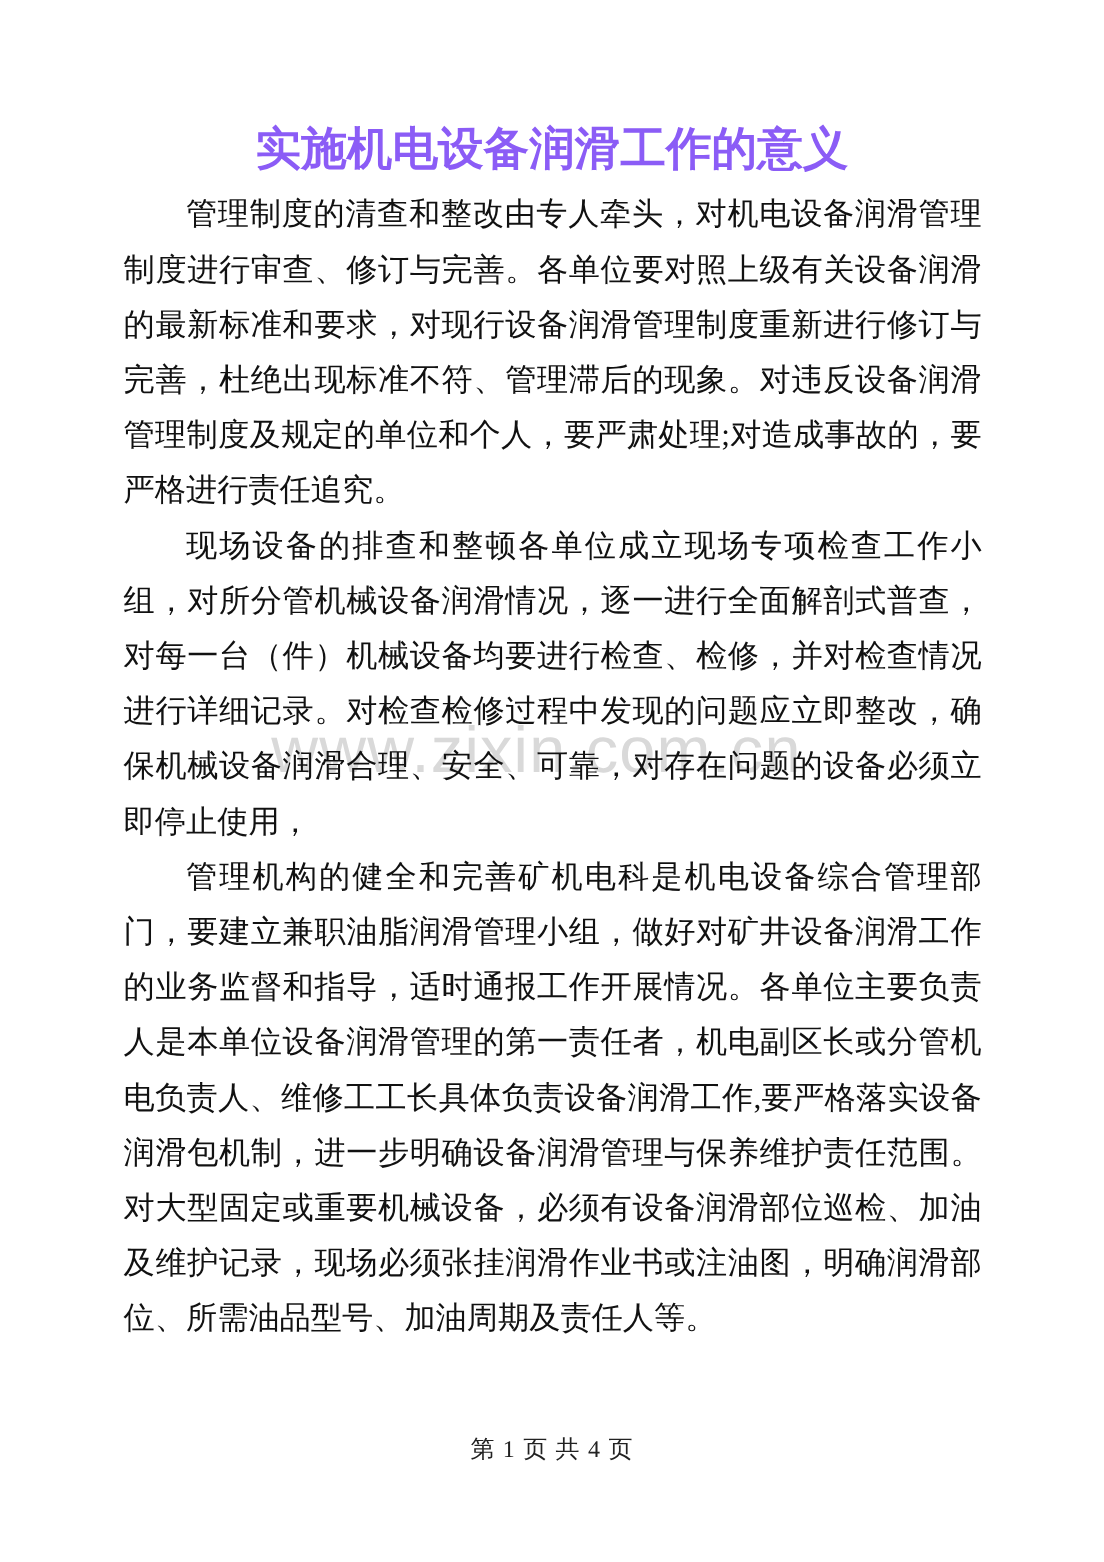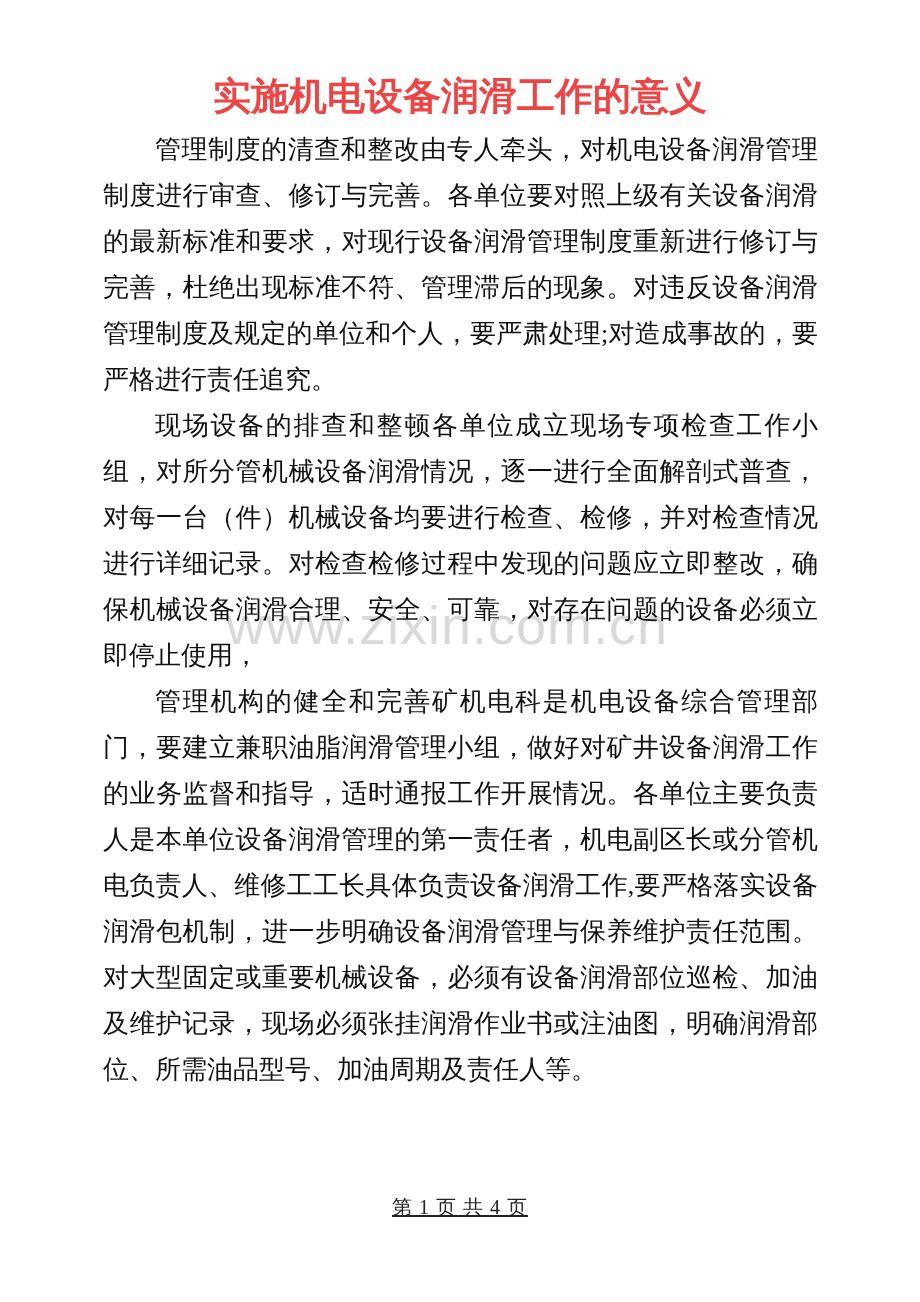--- a/index.html
+++ b/index.html
@@ -10,27 +10,27 @@
   .page {
     position: relative;
     width: 920px;
     height: 1302px;
     background: #ffffff;
     overflow: hidden;
     color: #000000;
   }
   .doc-title {
     margin: 0;
-    padding-top: 73px;
+    padding-top: 102px;
     font-family: "Liberation Sans", "DejaVu Sans", sans-serif;
     font-size: 38px;
     line-height: 46px;
     font-weight: 700;
     text-align: center;
-    color: #ef4444;
+    color: #8b5cf6;
     position: relative;
     z-index: 2;
   }
   .doc-body {
     position: relative;
     z-index: 2;
     margin: 8px 102px 0 103px;
     font-family: "Liberation Serif", "DejaVu Serif", serif;
     font-size: 26px;
     line-height: 46px;
@@ -62,21 +62,20 @@
     left: 0;
     width: 100%;
     text-align: center;
     z-index: 2;
   }
   .page-number {
     font-family: "Liberation Serif", "DejaVu Serif", serif;
     font-size: 20px;
     color: #222222;
     letter-spacing: 1px;
-    text-decoration: underline;
   }
 </style>
 </head>
 <body>
 
 <div class="page">
 
   <div class="watermark">www.zixin.com.cn</div>
 
   <h1 class="doc-title">实施机电设备润滑工作的意义</h1>

